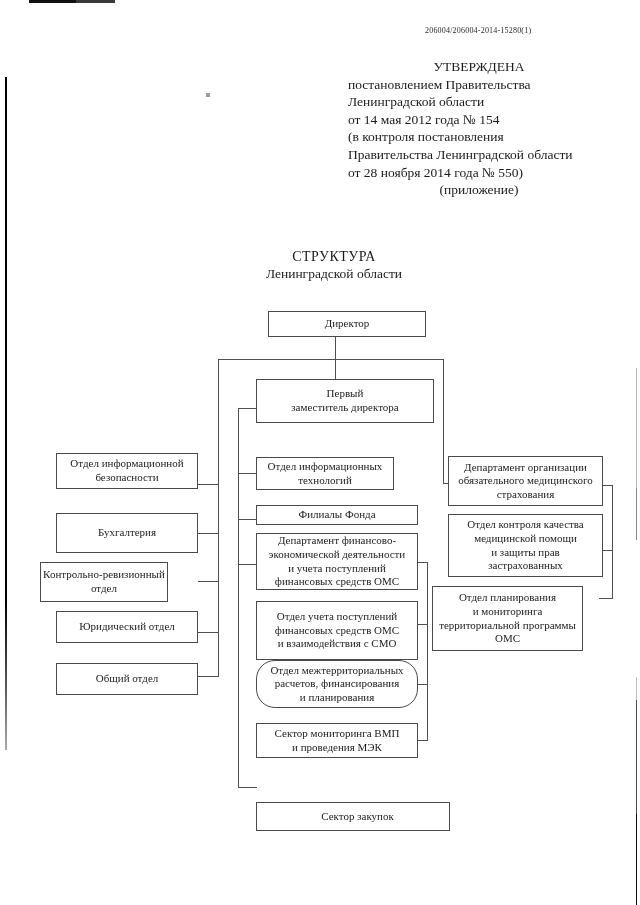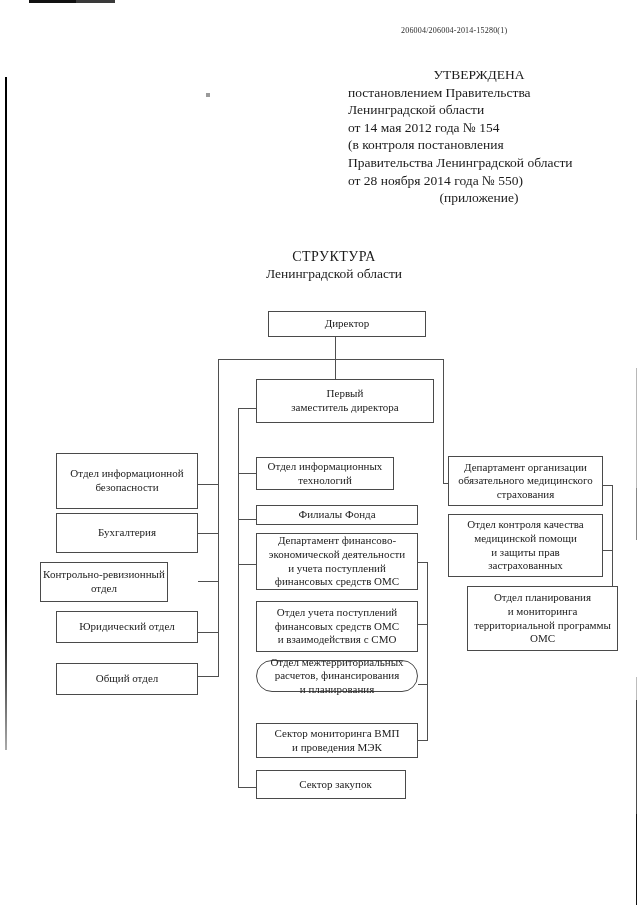--- a/index.html
+++ b/index.html
@@ -16,53 +16,53 @@
 
   
   .art{position:absolute;pointer-events:none;}
   .art-top{left:29px;top:0;width:86px;height:3px;background:linear-gradient(90deg,#111 0 55%,#3a3a3a 55% 100%);}
   .art-left{left:5px;top:77px;width:2px;height:673px;background:linear-gradient(#000 0 78%,#555 90%,#aaa 100%);}
   .art-dot{left:206px;top:93px;width:4px;height:4px;background:#9a9a9a;}
   .art-right-a{left:636px;top:368px;width:1px;height:172px;background:linear-gradient(#b8b8b8 0 70%,#878787 70% 100%);}
   .art-right-b{left:636px;top:677px;width:1px;height:228px;background:linear-gradient(#bdbdbd 0 10%,#4a4a4a 10% 60%,#111 60% 100%);}
 
   
-  .doc-number{position:absolute;left:401px;top:26px;font-size:8px;letter-spacing:.2px;color:#2a2a2a;}
-  .approval{position:absolute;left:348px;top:58px;width:262px;font-size:13.5px;line-height:17.6px;margin-top:8px;}
+  .doc-number{position:absolute;left:425px;top:26px;font-size:8px;letter-spacing:.2px;color:#2a2a2a;}
+  .approval{position:absolute;left:348px;top:58px;width:262px;font-size:13.5px;line-height:17.6px;}
   .approval .c{text-align:center;}
   .title{position:absolute;left:14px;top:248px;width:640px;text-align:center;font-size:13.5px;line-height:17px;}
   .title .t1{font-size:14px;letter-spacing:.5px;}
 
   
   .box{
     position:absolute;border:1px solid var(--border);background:var(--paper);
     display:flex;align-items:center;justify-content:center;text-align:center;
     font-size:11px;line-height:13.6px;white-space:pre-line;padding:1px 2px;
     color:#222;
   }
   .ln{position:absolute;background:var(--line);}
 
   
   .b-director{left:268px;top:311px;width:158px;height:26px;}
   .b-first-deputy{left:256px;top:379px;width:178px;height:44px;}
-  .b-l0{left:56px;top:453px;width:142px;height:56px;text-align:center;}
+  .b-l0{left:56px;top:453px;width:142px;height:36px;text-align:center;}
   .b-l1{left:56px;top:513px;width:142px;height:40px;}
   .b-l2{left:40px;top:562px;width:128px;height:40px;}
   .b-l3{left:56px;top:611px;width:142px;height:32px;}
   .b-l4{left:56px;top:663px;width:142px;height:32px;}
   .b-m0{left:256px;top:457px;width:138px;height:33px;}
   .b-m1{left:256px;top:505px;width:162px;height:20px;}
   .b-m2{left:256px;top:533px;width:162px;height:57px;}
-  .b-m3{left:256px;top:601px;width:162px;height:51px;}
-  .b-m4{left:256px;top:660px;width:162px;height:32px;border-radius:19px;}
+  .b-m3{left:256px;top:601px;width:162px;height:59px;}
+  .b-m4{left:256px;top:660px;width:162px;height:48px;border-radius:19px;}
   .b-m5{left:256px;top:723px;width:162px;height:35px;}
-  .b-m6{left:256px;top:770px;width:150px;height:29px;padding-left:11px;}
+  .b-m6{left:256px;top:802px;width:194px;height:29px;padding-left:11px;}
   .b-r0{left:448px;top:456px;width:155px;height:50px;}
   .b-r1{left:448px;top:514px;width:155px;height:63px;}
-  .b-r2{left:467px;top:586px;width:151px;height:65px;text-align:center;}
+  .b-r2{left:432px;top:586px;width:151px;height:65px;text-align:center;}
 </style>
 </head>
 <body>
 
 <div class="page">
 
   <div class="art art-top"></div>
   <div class="art art-left"></div>
   <div class="art art-dot"></div>
   <div class="art art-right-a"></div>

